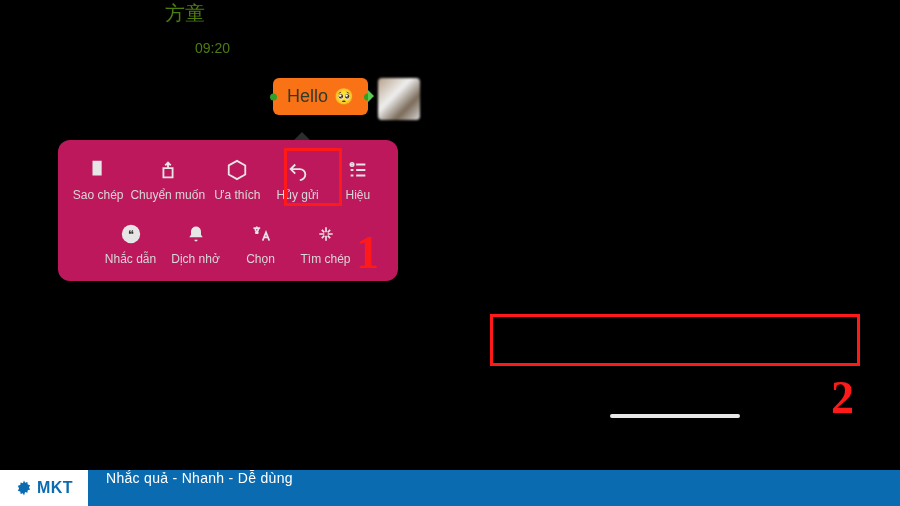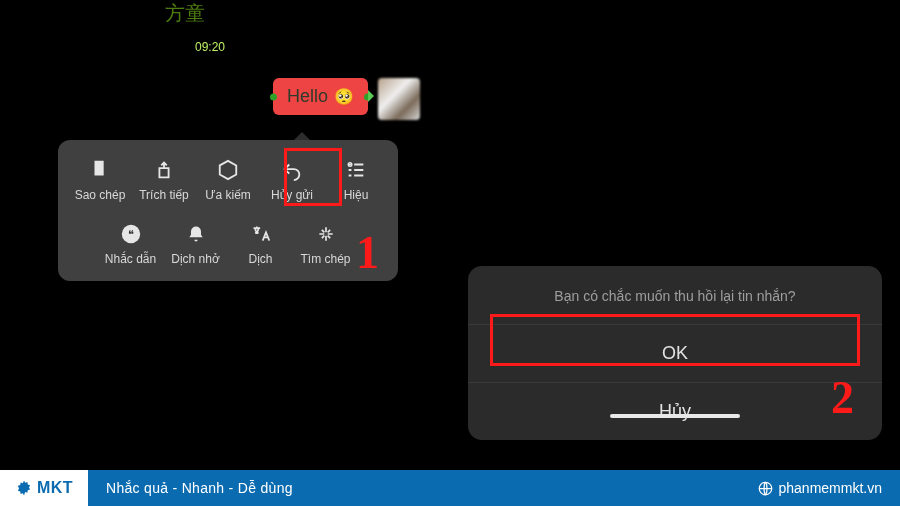--- a/index.html
+++ b/index.html
@@ -39,36 +39,36 @@
 }
 .contact-name {
   color: #4d7c0f;
   font-size: 20px;
   font-weight: 500;
   position: absolute;
   left: 165px;
   top: 0px;
 }
 .timestamp {
-  color: #bef264;
-  font-size: 12px;
+  color: #4d7c0f;
+  font-size: 14px;
   position: absolute;
   left: 195px;
   top: 40px;
 }
 .bubble-row {
   position: absolute;
   top: 78px;
   right: 30px;
   display: flex;
   align-items: flex-start;
   gap: 10px;
 }
 .bubble {
-  background: #ef4444;
+  background: #f97316;
   padding: 8px 14px;
   border-radius: 6px;
   display: flex;
   align-items: center;
   gap: 6px;
   position: relative;
 }
 .bubble-text {
   color: #2d3b2a;
   font-size: 18px;
@@ -98,21 +98,21 @@
   height: 42px;
   border-radius: 4px;
   background: linear-gradient(135deg,#b6a08a 0%, #efefef 40%, #7b6b5a 70%, #d7d7d7 100%);
   filter: blur(1px);
 }
 .context-menu {
   position: absolute;
   top: 140px;
   left: 58px;
   width: 340px;
-  background: #404040;
+  background: #be185d;
   border-radius: 12px;
   padding: 18px 10px 14px 10px;
 }
 .context-menu .arrow {
   position: absolute;
   top: -8px;
   right: 88px;
   width: 0; height: 0;
   border-left: 8px solid transparent;
   border-right: 8px solid transparent;
@@ -215,21 +215,20 @@
   background: #e8e8e8;
 }
 .footer {
   position: absolute;
   bottom: 0;
   left: 0;
   width: 900px;
   height: 36px;
   background: #0b6bb0;
   display: flex;
-  align-items: center;
   color: #fff;
   font-size: 14px;
 }
 .footer .logo {
   width: 88px;
   height: 36px;
   background: #fff;
   display: flex;
   align-items: center;
   justify-content: center;
@@ -286,29 +285,29 @@
               </svg>
           </span>
           <span>Sao chép</span>
         </div>
         <div class="menu-item">
           <span class="icon">
             <svg viewBox="0 0 24 24" width="22" height="22">
                 <path d="M7 20V10h10v10H7z M12 10V4 M9 7l3-3 3 3" fill="none" stroke="#e6e6e6" stroke-width="2"></path>
               </svg>
           </span>
-          <span>Trích tiếp</span>
+          <span>Chuyển muốn</span>
         </div>
         <div class="menu-item">
           <span class="icon">
             <svg viewBox="0 0 24 24" width="22" height="22">
                 <path d="M3 7l9-5 9 5v10l-9 5-9-5z" fill="none" stroke="#e6e6e6" stroke-width="2"></path>
               </svg>
           </span>
-          <span>Ưa kiếm</span>
+          <span>Ưa thích</span>
         </div>
         <div class="menu-item">
           <span class="icon">
             <svg viewBox="0 0 24 24" width="22" height="22">
                 <path d="M9 6l-5 5 5 5 M4 11h10a6 6 0 0 1 0 12" fill="none" stroke="#e6e6e6" stroke-width="2"></path>
               </svg>
           </span>
           <span>Hủy gửi</span>
         </div>
         <div class="menu-item">
@@ -338,60 +337,48 @@
               </svg>
           </span>
           <span>Dịch nhở</span>
         </div>
         <div class="menu-item">
           <span class="icon">
             <svg viewBox="0 0 24 24" width="20" height="20">
                 <path d="M3 5h8 M7 3v2 M5 5c0 4 4 6 4 6 M9 5c0 4-4 6-4 6 M14 20l4-10 4 10 M15.5 16h5" fill="none" stroke="#e6e6e6" stroke-width="2"></path>
               </svg>
           </span>
-          <span>Dịch</span>
+          <span>Chọn</span>
         </div>
         <div class="menu-item">
           <span class="icon">
             <svg viewBox="0 0 24 24" width="20" height="20">
                 <path d="M12 4v6 M12 14v6 M4 12h6 M14 12h6 M7 7l3 3 M14 14l3 3 M17 7l-3 3 M10 14l-3 3" stroke="#e6e6e6" stroke-width="2"></path>
               </svg>
           </span>
           <span>Tìm chép</span>
         </div>
       </div>
     </div>
 
     <div class="highlight-1"></div>
     <div class="marker-1">1</div>
   </div>
 
   <div class="divider"></div>
 
   <div class="panel-right">
-    <div class="dialog">
-      <div class="dialog-title">Bạn có chắc muốn thu hồi lại tin nhắn?</div>
-      <div class="dialog-btn ok">OK</div>
-      <div class="dialog-btn cancel">Hủy</div>
-    </div>
     <div class="highlight-2"></div>
     <div class="marker-2">2</div>
     <div class="home-indicator"></div>
   </div>
 </div>
 
 <div class="footer">
   <div class="logo">
     <svg class="gear" viewBox="0 0 24 24">
         <circle cx="12" cy="12" r="3" fill="#0b6bb0"></circle>
         <path d="M12 2l1.5 3 3-1 .5 3.3 3.2 1-1.6 2.9 1.6 2.9-3.2 1-.5 3.3-3-1L12 22l-1.5-3-3 1-.5-3.3-3.2-1 1.6-2.9L3.8 9l3.2-1 .5-3.3 3 1z" fill="#0b6bb0"></path>
       </svg>
     <span>MKT</span>
   </div>
   <div class="tagline">Nhắc quả - Nhanh - Dễ dùng</div>
-  <div class="site">
-    <svg class="globe" viewBox="0 0 24 24">
-        <circle cx="12" cy="12" r="10" fill="none" stroke="#fff" stroke-width="2"></circle>
-        <path d="M2 12h20 M12 2c3 3 3 17 0 20 M12 2c-3 3-3 17 0 20" fill="none" stroke="#fff" stroke-width="2"></path>
-      </svg>
-    <span>phanmemmkt.vn</span>
-  </div>
 </div>
 
 </body></html>

